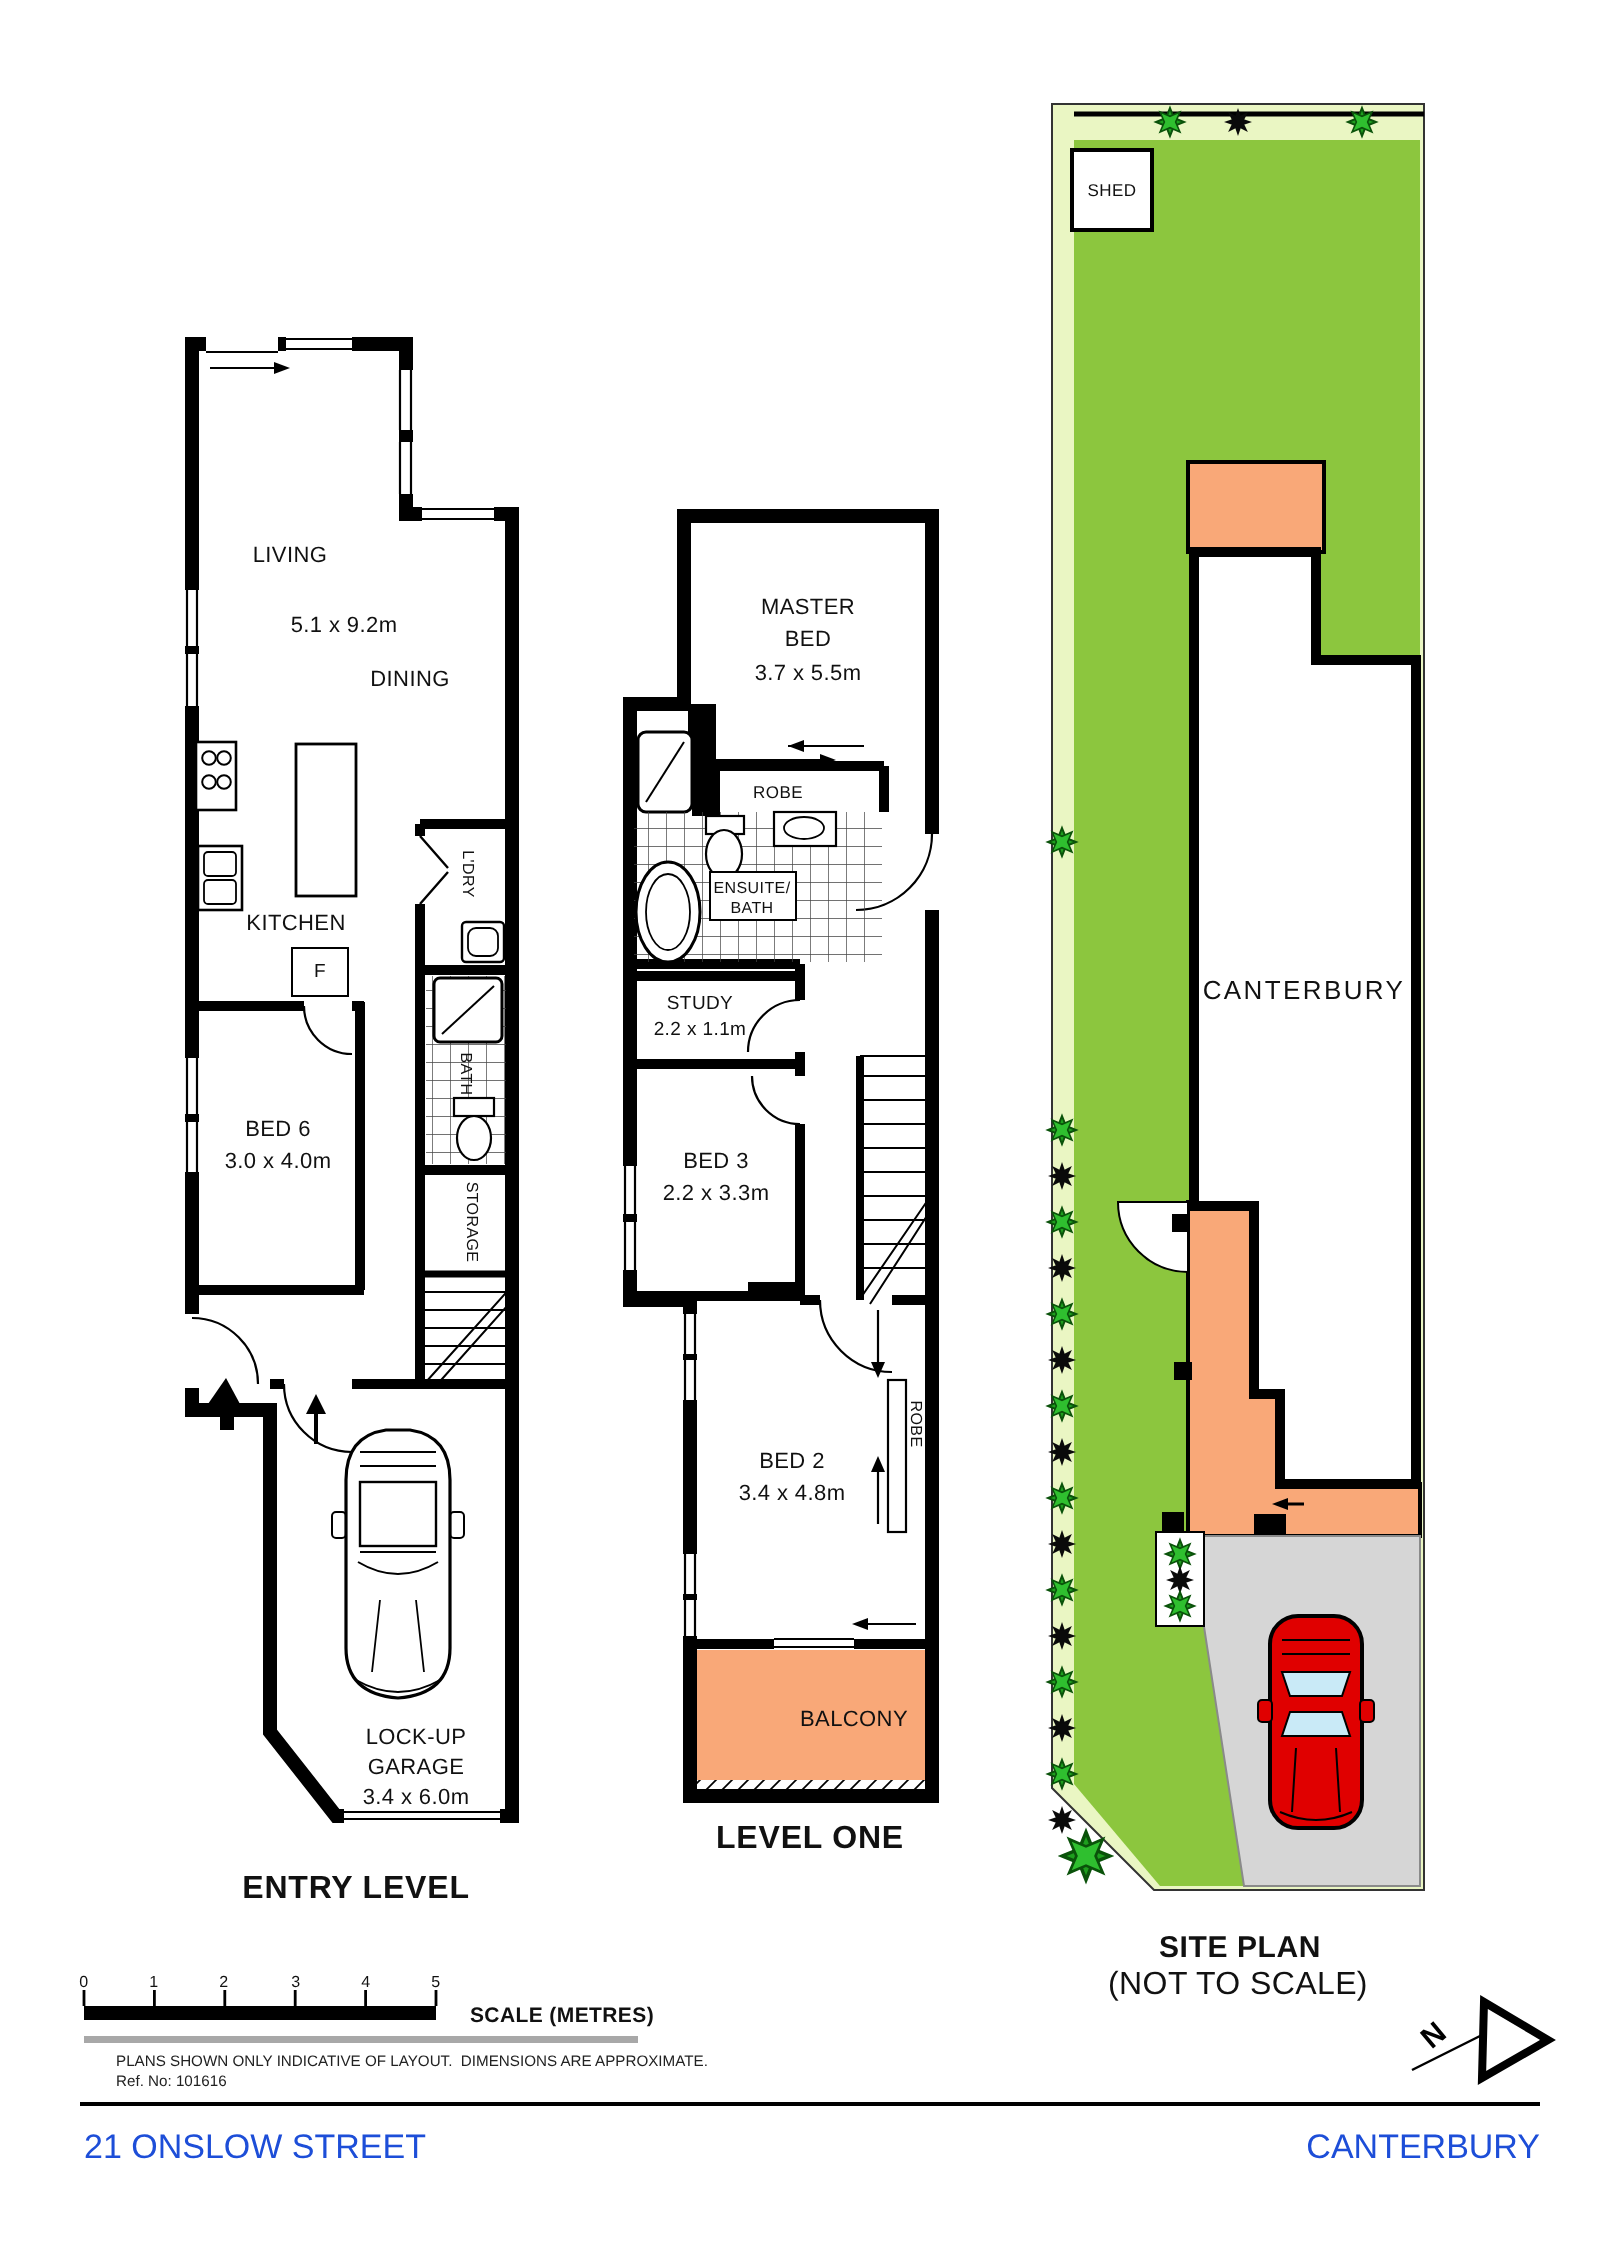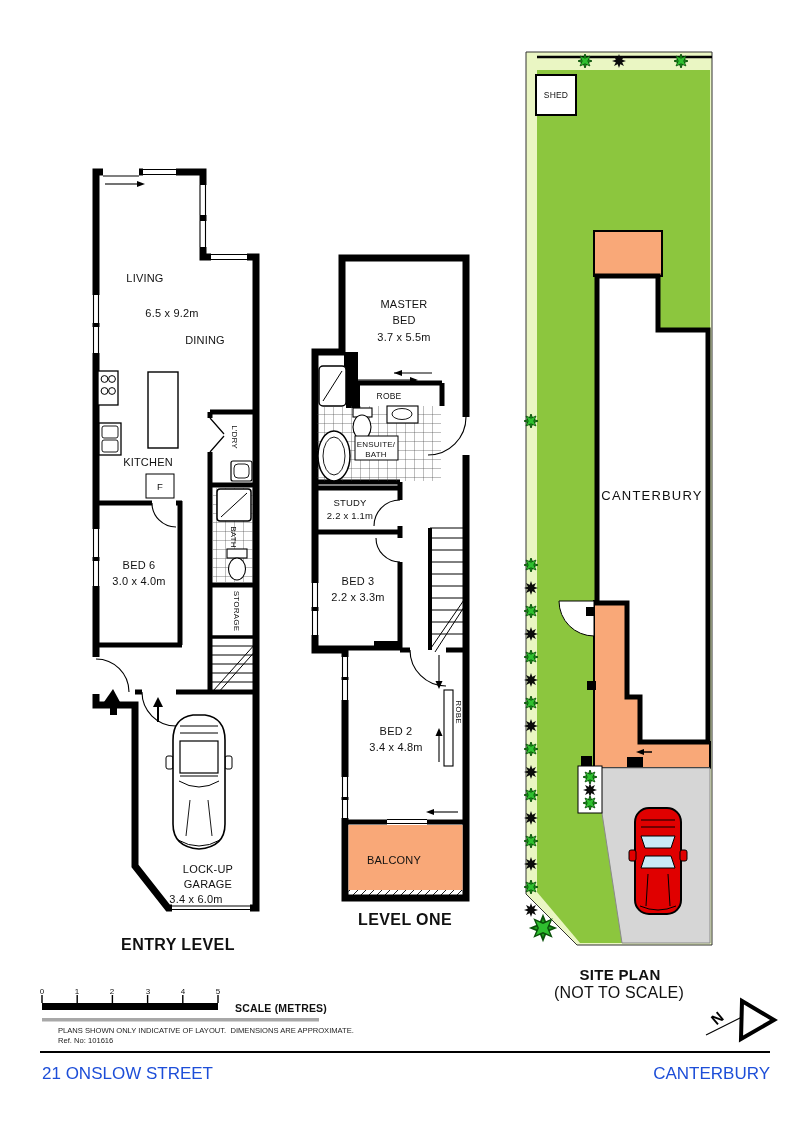--- a/index.html
+++ b/index.html
@@ -272,48 +272,48 @@
 
   <g>
     <path d="M742,1001 L774,1020 L741,1039 Z" fill="#fff" stroke="#000" stroke-width="4" stroke-linejoin="miter"></path>
     <path d="M706,1035 L742,1017" stroke="#000" stroke-width="1.2"></path>
   </g>
 
   <rect x="40" y="1051" width="730" height="2" fill="#000"></rect>
 </svg>
 
 <div class="lbl" style="left:145px;top:278px">LIVING</div>
-<div class="lbl" style="left:172px;top:313px">6.5 x 9.2m</div>
+<div class="lbl" style="left:172px;top:313px">5.1 x 9.2m</div>
 <div class="lbl" style="left:205px;top:340px">DINING</div>
 <div class="lbl" style="left:148px;top:462px">KITCHEN</div>
 <div class="lbl s9" style="left:160px;top:486px">F</div>
 <div class="lbl v s8" style="left:234px;top:437px">L'DRY</div>
 <div class="lbl v s8" style="left:233px;top:537px">BATH</div>
 <div class="lbl v s8" style="left:236px;top:611px">STORAGE</div>
 <div class="lbl" style="left:139px;top:565px">BED 6</div>
 <div class="lbl" style="left:139px;top:581px">3.0 x 4.0m</div>
 <div class="lbl" style="left:208px;top:869px">LOCK-UP</div>
 <div class="lbl" style="left:208px;top:884px">GARAGE</div>
-<div class="lbl" style="left:196px;top:899px">3.4 x 6.0m</div>
+<div class="lbl" style="left:208px;top:899px">3.4 x 6.0m</div>
 <div class="lbl title" style="left:178px;top:945px">ENTRY LEVEL</div>
 
 <div class="lbl" style="left:404px;top:304px">MASTER</div>
 <div class="lbl" style="left:404px;top:320px">BED</div>
 <div class="lbl" style="left:404px;top:337px">3.7 x 5.5m</div>
 <div class="lbl s85" style="left:389px;top:396px">ROBE</div>
 <div class="lbl s8" style="left:376px;top:444px">ENSUITE/</div>
 <div class="lbl s8" style="left:376px;top:454px">BATH</div>
 <div class="lbl s9" style="left:350px;top:502px">STUDY</div>
 <div class="lbl s9" style="left:350px;top:515px">2.2 x 1.1m</div>
 <div class="lbl" style="left:358px;top:581px">BED 3</div>
 <div class="lbl" style="left:358px;top:597px">2.2 x 3.3m</div>
 <div class="lbl" style="left:396px;top:731px">BED 2</div>
 <div class="lbl" style="left:396px;top:747px">3.4 x 4.8m</div>
 <div class="lbl v s8" style="left:458px;top:712px">ROBE</div>
-<div class="lbl" style="left:394px;top:860px">BALCONY</div>
+<div class="lbl" style="left:427px;top:860px">BALCONY</div>
 <div class="lbl title" style="left:405px;top:920px">LEVEL ONE</div>
 
 <div class="lbl s85" style="left:556px;top:95px">SHED</div>
 <div class="lbl res" style="left:652px;top:495px">CANTERBURY</div>
 <div class="lbl sitetitle" style="left:620px;top:974px">SITE PLAN</div>
 <div class="lbl s12" style="left:619px;top:993px">(NOT TO SCALE)</div>
 
 <div class="lbl tick" style="left:42px;top:991px">0</div>
 <div class="lbl tick" style="left:77px;top:991px">1</div>
 <div class="lbl tick" style="left:112px;top:991px">2</div>

